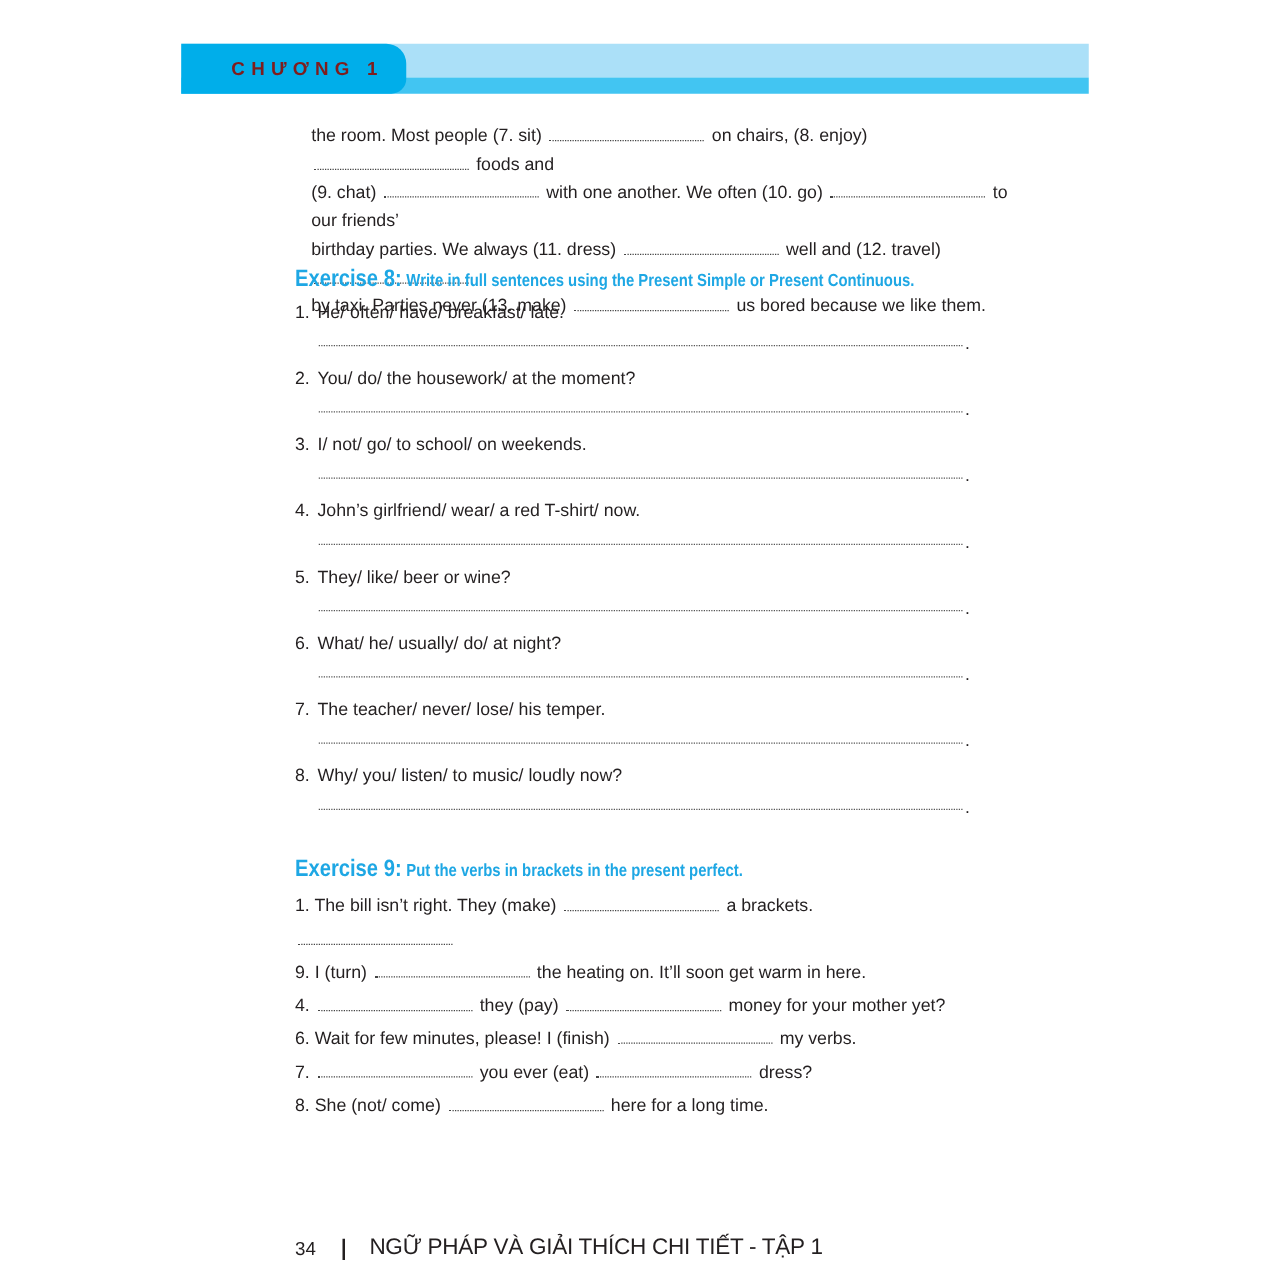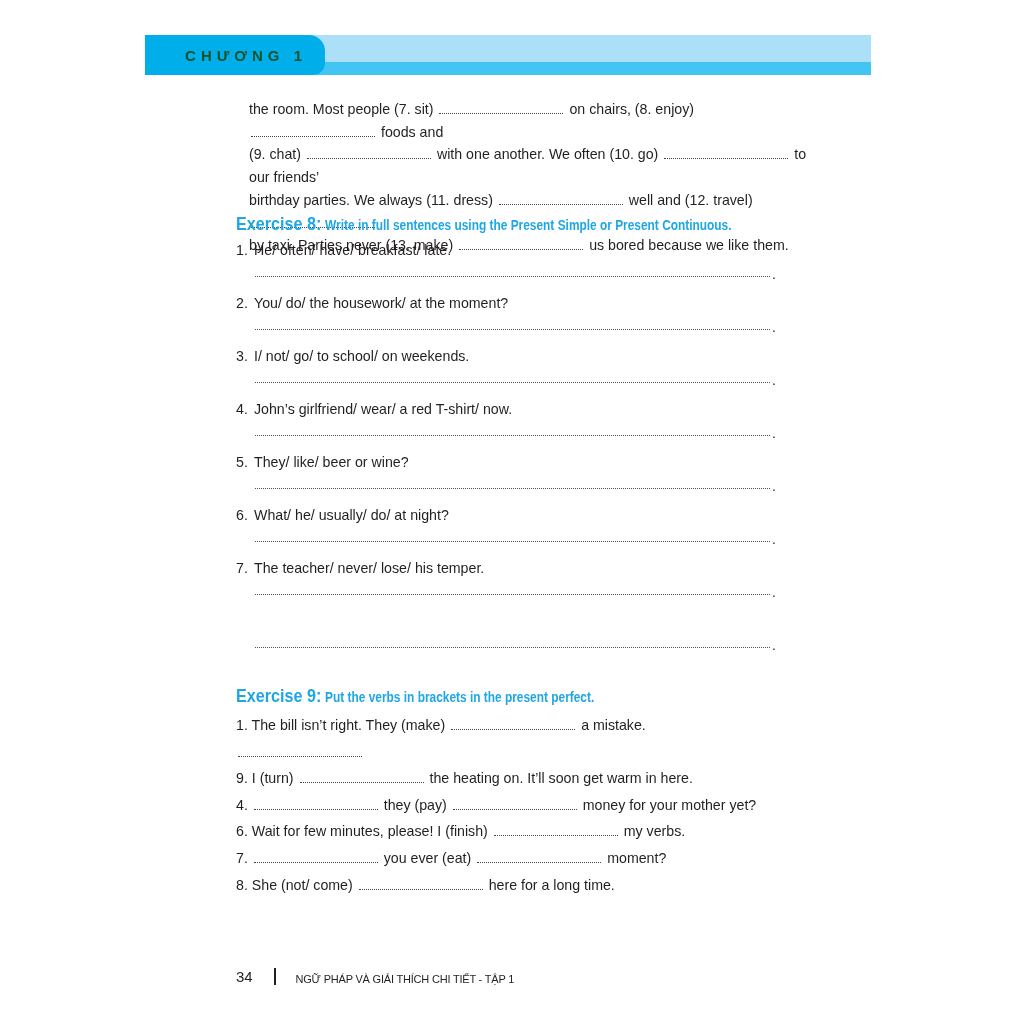--- a/index.html
+++ b/index.html
@@ -4,21 +4,21 @@
   <style>
     html, body { margin: 0; padding: 0; background: #ffffff; }
     body { width: 1017px; height: 1017px; position: relative; overflow: hidden;
            font-family: "Liberation Sans", sans-serif; color: #231f20; }
     .banner { position: absolute; left: 145px; top: 35px; width: 726px; height: 40px; }
     .banner .light { position: absolute; left: 0; top: 0; width: 100%; height: 27px; background: #abe0f8; }
     .banner .mid { position: absolute; left: 0; top: 27px; width: 100%; height: 13px; background: #42c5f2; }
     .banner .tab { position: absolute; left: 0; top: 0; width: 180px; height: 40px; background: #00aeea;
                    border-top-right-radius: 16px; border-bottom-right-radius: 12px;
                    display: flex; align-items: center; justify-content: flex-end; padding-right: 18px; box-sizing: border-box; }
-    .banner .tab span { color: #14532d; font-weight: bold; font-size: 15px; letter-spacing: 5px; }
+    .banner .tab span { color: #7f1d1d; font-weight: bold; font-size: 15px; letter-spacing: 5px; }
     .content { position: absolute; left: 236px; top: 98px; width: 560px; margin-left: 13px; }
     .para { font-size: 14.2px; line-height: 22.7px; margin: 0; }
     .ex-heading { color: #1ea7e4; font-weight: bold; margin: 0; white-space: nowrap;
                   font-family: "Liberation Sans", sans-serif; transform-origin: left center; }
     .ex-heading .num { font-size: 19px; }
     .ex-heading .inst { font-size: 14px; }
     .ex8 { position: absolute; top: 213px; left: 236px; transform: scaleX(0.85); transform-origin: left top; }
     .ex9 { position: absolute; top: 685px; left: 236px; transform: scaleX(0.85); transform-origin: left top; }
     .ex8-items { position: absolute; top: 242px; left: 236px; width: 540px; }
     .ex8-item { height: 53px; position: relative; }
@@ -26,21 +26,21 @@
     .ex8-item .q .n { display: inline-block; width: 18px; }
     .ex8-item .line { position: absolute; top: 34px; left: 19px; width: 515px; height: 0;
                       border-bottom: 1.6px dotted #555; }
     .ex8-item .period { position: absolute; top: 24px; left: 536px; font-size: 14px; }
     .ex9-items { position: absolute; top: 714px; left: 236px; width: 560px; }
     .ex9-item { font-size: 14.2px; height: 26.6px; line-height: 22px; white-space: nowrap; }
     .blank { display: inline-block; width: 124px; border-bottom: 1.4px dotted #444; height: 12px; vertical-align: baseline; margin: 0 2px; }
     .footer { position: absolute; top: 968px; left: 236px; font-size: 14px; display: flex; align-items: flex-end; }
     .footer .page { font-size: 15px; width: 38px; }
     .footer .sep { display: inline-block; width: 1.5px; height: 17px; background: #231f20; margin-right: 20px; }
-    .footer .title { font-size: 11px; letter-spacing: -0.2px; }
+    .footer .title { font-size: 18px; letter-spacing: -0.2px; margin-top: 19px; }
   </style>
 </head>
 <body>
 
 <div class="banner">
   <div class="light"></div>
   <div class="mid"></div>
   <div class="tab">
     <span>CHƯƠNG 1</span>
   </div>
@@ -109,35 +109,36 @@
     <div class="q"><span class="n">6.</span><span>What/ he/ usually/ do/ at night?</span></div>
     <div class="line"></div>
     <span class="period">.</span>
   </div>
   <div class="ex8-item">
     <div class="q"><span class="n">7.</span><span>The teacher/ never/ lose/ his temper.</span></div>
     <div class="line"></div>
     <span class="period">.</span>
   </div>
   <div class="ex8-item">
+    <div class="q"><span class="n">8.</span><span>Why/ you/ listen/ to music/ loudly now?</span></div>
     <div class="line"></div>
     <span class="period">.</span>
   </div>
 </div>
 
 <div class="ex-heading ex9">
   <span class="num">Exercise 9:</span>
   <span class="inst">Put the verbs in brackets in the present perfect.</span>
 </div>
 
 <div class="ex9-items">
   <div class="ex9-item">
     <span>1. The bill isn’t right. They (make)</span>
     <span class="blank"></span>
-    <span>a mistake.</span>
+    <span>a brackets.</span>
   </div>
   <div class="ex9-item">
     <span class="blank"></span>
   </div>
   <div class="ex9-item">
     <span>9. I (turn)</span>
     <span class="blank"></span>
     <span>the heating on. It’ll soon get warm in here.</span>
   </div>
   <div class="ex9-item">
@@ -150,21 +151,21 @@
   <div class="ex9-item">
     <span>6. Wait for few minutes, please! I (finish)</span>
     <span class="blank"></span>
     <span>my verbs.</span>
   </div>
   <div class="ex9-item">
     <span>7.</span>
     <span class="blank"></span>
     <span>you ever (eat)</span>
     <span class="blank"></span>
-    <span>moment?</span>
+    <span>dress?</span>
   </div>
   <div class="ex9-item">
     <span>8. She (not/ come)</span>
     <span class="blank"></span>
     <span>here for a long time.</span>
   </div>
 </div>
 
 <div class="footer">
   <span class="page">34</span>

